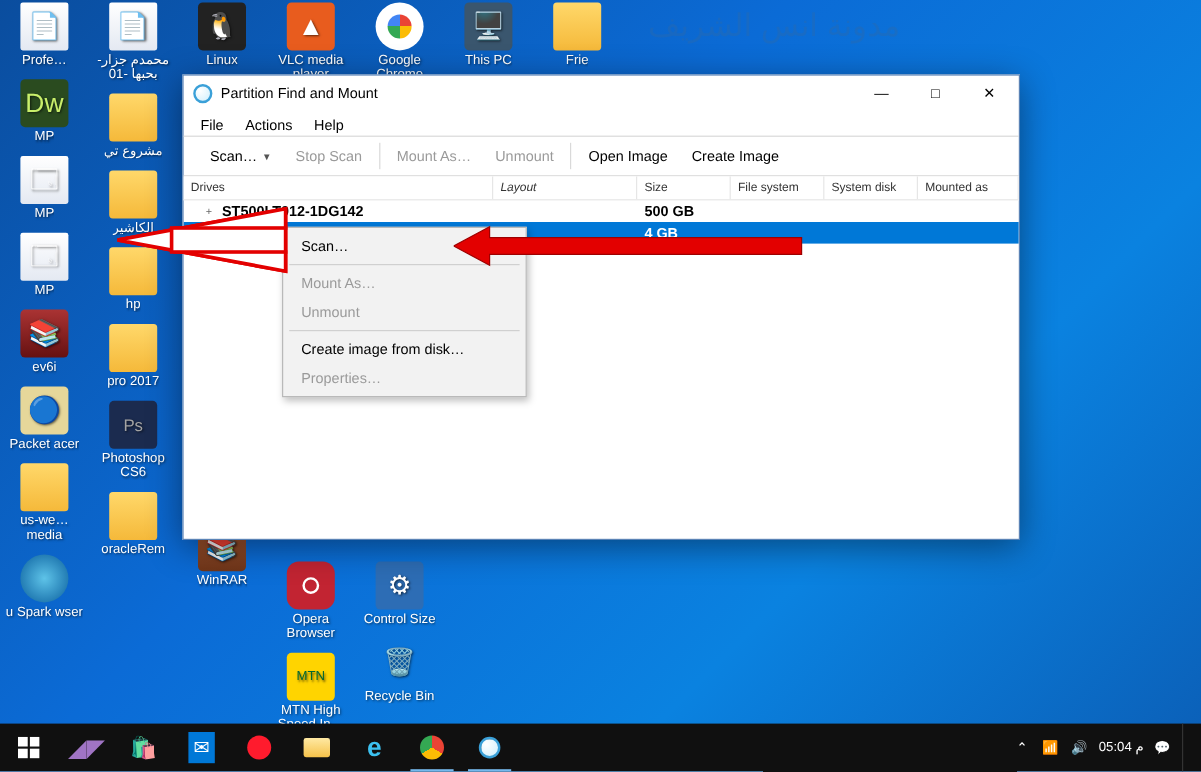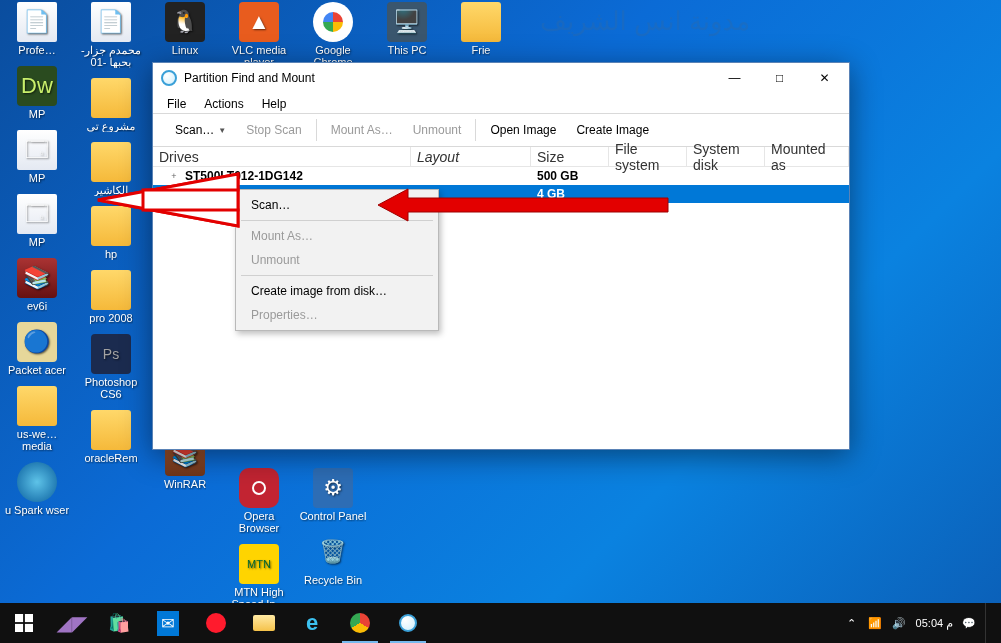--- a/index.html
+++ b/index.html
@@ -26,21 +26,21 @@
   .winbtn { width: 45px; height: 28px; display: flex; align-items: center; justify-content: center; font-size: 12px; cursor: pointer; }
   .menubar { height: 20px; display: flex; align-items: flex-end; gap: 2px; padding: 0 6px; font-size: 12px; }
   .menubar span { padding: 2px 8px; cursor: pointer; }
   .toolbar { height: 34px; display: flex; align-items: center; border-top: 1px solid #d9d9d9; border-bottom: 1px solid #d9d9d9; font-size: 12px; }
   .tbtn { padding: 0 10px; height: 100%; display: flex; align-items: center; gap: 4px; cursor: pointer; }
   .tbtn.disabled { color: #9a9a9a; cursor: default; }
   .tbtn .arrow { font-size: 8px; color: #555; }
   .tsplit { width: 1px; height: 22px; background: #d9d9d9; margin: 0 4px; }
 
   
-  .listhdr { height: 20px; display: flex; font-size: 14px; color: #333; background: #fff; border-bottom: 1px solid #e6e6e6; }
+  .listhdr { height: 20px; display: flex; font-size: 10px; color: #333; background: #fff; border-bottom: 1px solid #e6e6e6; }
   .listhdr div { padding: 2px 6px; border-right: 1px solid #e6e6e6; display: flex; align-items: center; }
   .listbody { flex: 1; font-size: 12px; position: relative; overflow: hidden; }
   .row { height: 18px; display: flex; align-items: center; }
   .row .cell { padding: 0 6px; overflow: hidden; white-space: nowrap; }
   .row.selected { background: #0078d7; color: #fff; }
   .row .indent { width: 16px; }
   .row .pm { width: 10px; text-align: center; color: #666; font-size: 9px; }
   .row.selected .pm { color: #cde6ff; }
 
   .c-drives { width: 258px; }
@@ -122,21 +122,21 @@
     <div class="dicon folder">
         <div class="glyph"></div>
         <div class="lbl">الكاشير</div>
       </div>
     <div class="dicon folder">
         <div class="glyph"></div>
         <div class="lbl">hp</div>
       </div>
     <div class="dicon folder">
         <div class="glyph"></div>
-        <div class="lbl">pro 2008</div>
+        <div class="lbl">pro 2017</div>
       </div>
     <div class="dicon">
         <div class="glyph" style="background:#1b2b4f;color:#a3a3a3;font-size:14px;">Ps</div>
         <div class="lbl">Photoshop CS6</div>
       </div>
     <div class="dicon folder">
         <div class="glyph"></div>
         <div class="lbl">oracleRem</div>
       </div>
   </div>
@@ -184,21 +184,21 @@
   </div>
   <div class="dcol" style="left:296px;">
     <div class="dicon">
         <div class="glyph" style="background:#fff;border-radius:50%;">
           <span style="width:20px;height:20px;border-radius:50%;background:conic-gradient(#ea4335 0 90deg,#fbbc05 90deg 180deg,#34a853 180deg 270deg,#4285f4 270deg 360deg);display:block;"></span>
         </div>
         <div class="lbl">Google Chrome</div>
       </div>
     <div class="dicon" style="margin-top:390px;">
         <div class="glyph" style="background:#2d6db5;">⚙</div>
-        <div class="lbl">Control Panel</div>
+        <div class="lbl">Control Size</div>
       </div>
     <div class="dicon">
         <div class="glyph" style="background:transparent;">🗑️</div>
         <div class="lbl">Recycle Bin</div>
       </div>
   </div>
   <div class="dcol" style="left:370px;">
     <div class="dicon">
         <div class="glyph" style="background:#3a566e;">🖥️</div>
         <div class="lbl">This PC</div>

